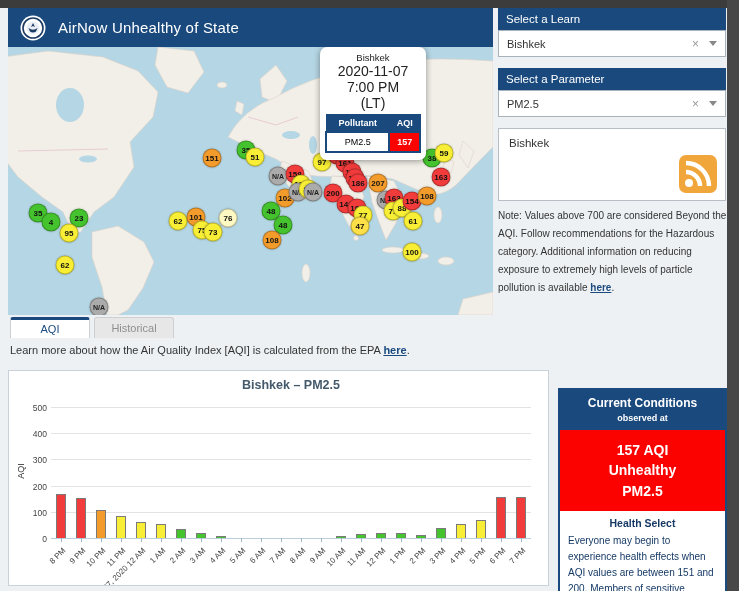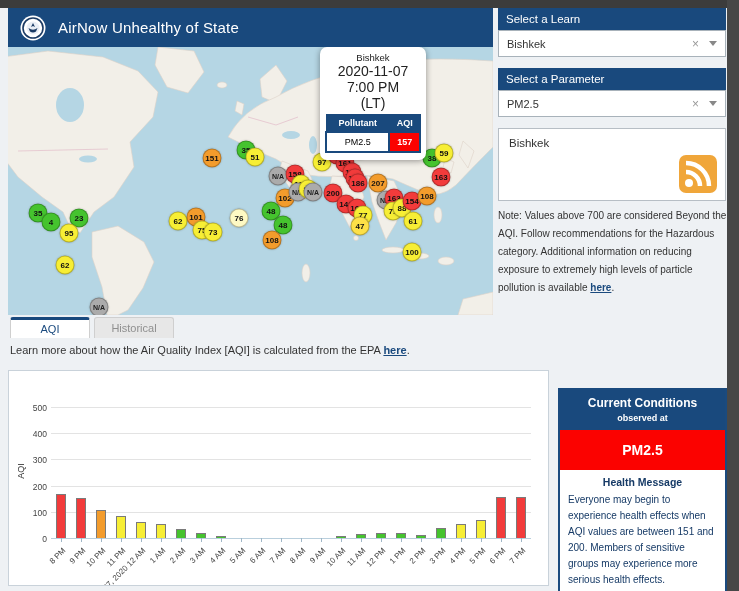--- a/index.html
+++ b/index.html
@@ -166,21 +166,21 @@
       <div class="marker" style="left: 61px; top: 186px; background: rgb(247, 238, 53);">95</div>
       <div class="marker" style="left: 57px; top: 218px; background: rgb(247, 238, 53);">62</div>
       <div class="marker na" style="left: 91px; top: 260px; background: rgb(171, 171, 171);">N/A</div>
       <div class="marker" style="left: 204px; top: 111px; background: rgb(243, 156, 44);">151</div>
       <div class="marker" style="left: 238px; top: 103px; background: rgb(69, 195, 46);">35</div>
       <div class="marker" style="left: 247px; top: 110px; background: rgb(247, 238, 53);">51</div>
       <div class="marker" style="left: 170px; top: 174px; background: rgb(247, 238, 53);">62</div>
       <div class="marker" style="left: 188px; top: 170px; background: rgb(243, 156, 44);">101</div>
       <div class="marker" style="left: 194px; top: 183px; background: rgb(247, 238, 53);">75</div>
       <div class="marker" style="left: 205px; top: 185px; background: rgb(247, 238, 53);">73</div>
-      <div class="marker" style="left: 231px; top: 171px; background: #fef9c3;">76</div>
+      <div class="marker" style="left: 220px; top: 171px; background: #fef9c3;">76</div>
       <div class="marker" style="left: 263px; top: 164px; background: rgb(69, 195, 46);">48</div>
       <div class="marker" style="left: 275px; top: 178px; background: rgb(69, 195, 46);">48</div>
       <div class="marker" style="left: 264px; top: 193px; background: rgb(243, 156, 44);">108</div>
       <div class="marker" style="left: 277px; top: 151px; background: rgb(243, 156, 44);">102</div>
       <div class="marker na" style="left: 270px; top: 129px; background: rgb(171, 171, 171);">N/A</div>
       <div class="marker" style="left: 287px; top: 127px; background: rgb(242, 59, 59);">158</div>
       <div class="marker" style="left: 293px; top: 137px; background: rgb(247, 238, 53);">100</div>
       <div class="marker na" style="left: 290px; top: 145px; background: rgb(171, 171, 171);">N/A</div>
       <div class="marker" style="left: 300px; top: 142px; background: rgb(247, 238, 53);">89</div>
       <div class="marker na" style="left: 305px; top: 145px; background: rgb(171, 171, 171);">N/A</div>
@@ -231,20 +231,21 @@
 </div>
 
 <div class="tabs" id="tabs">
     <div class="tab active">AQI</div>
     <div class="tab">Historical</div>
   </div>
 
 <p class="learn-more"><span>Learn more about how the Air Quality Index [AQI] is calculated from the EPA </span><a href="#">here</a><span>.</span></p>
 
 <div class="chart-panel">
+  <div class="chart-title">Bishkek – PM2.5</div>
   <div class="ylab">AQI</div>
   <div class="plot" id="plot">
       <div class="gridline zero" style="top: 131px;"></div>
       <div class="ytick" style="top: 131px;">0</div>
       <div class="gridline" style="top: 104.8px;"></div>
       <div class="ytick" style="top: 104.8px;">100</div>
       <div class="gridline" style="top: 78.6px;"></div>
       <div class="ytick" style="top: 78.6px;">200</div>
       <div class="gridline" style="top: 52.4px;"></div>
       <div class="ytick" style="top: 52.4px;">300</div>
@@ -321,24 +322,26 @@
       <div class="xlab" style="left: 380px;">7 PM</div>
     </div>
 </div>
 
 <div class="conditions">
   <div class="cond-head">
     <div class="t1">Current Conditions</div>
     <div class="t2">observed at</div>
   </div>
   <div class="cond-alert">
+    <div>157 AQI</div>
+    <div>Unhealthy</div>
     <div>PM2.5</div>
   </div>
   <div class="cond-health">
-    <div class="hm-title">Health Message</div>
+    <div class="hm-title">Health Select</div>
     <div class="hm-body">Everyone may begin to experience health effects when AQI values are between 151 and 200. Members of sensitive groups may experience more serious health effects.</div>
   </div>
   <div class="cond-foot"></div>
 </div>
 
 <div class="sb-head" style="top:8px">Select a Learn</div>
 <div class="sb-select" style="top:30px">
   <span class="val">Bishkek</span>
   <span class="clear">×</span>
   <span class="caret"></span>

